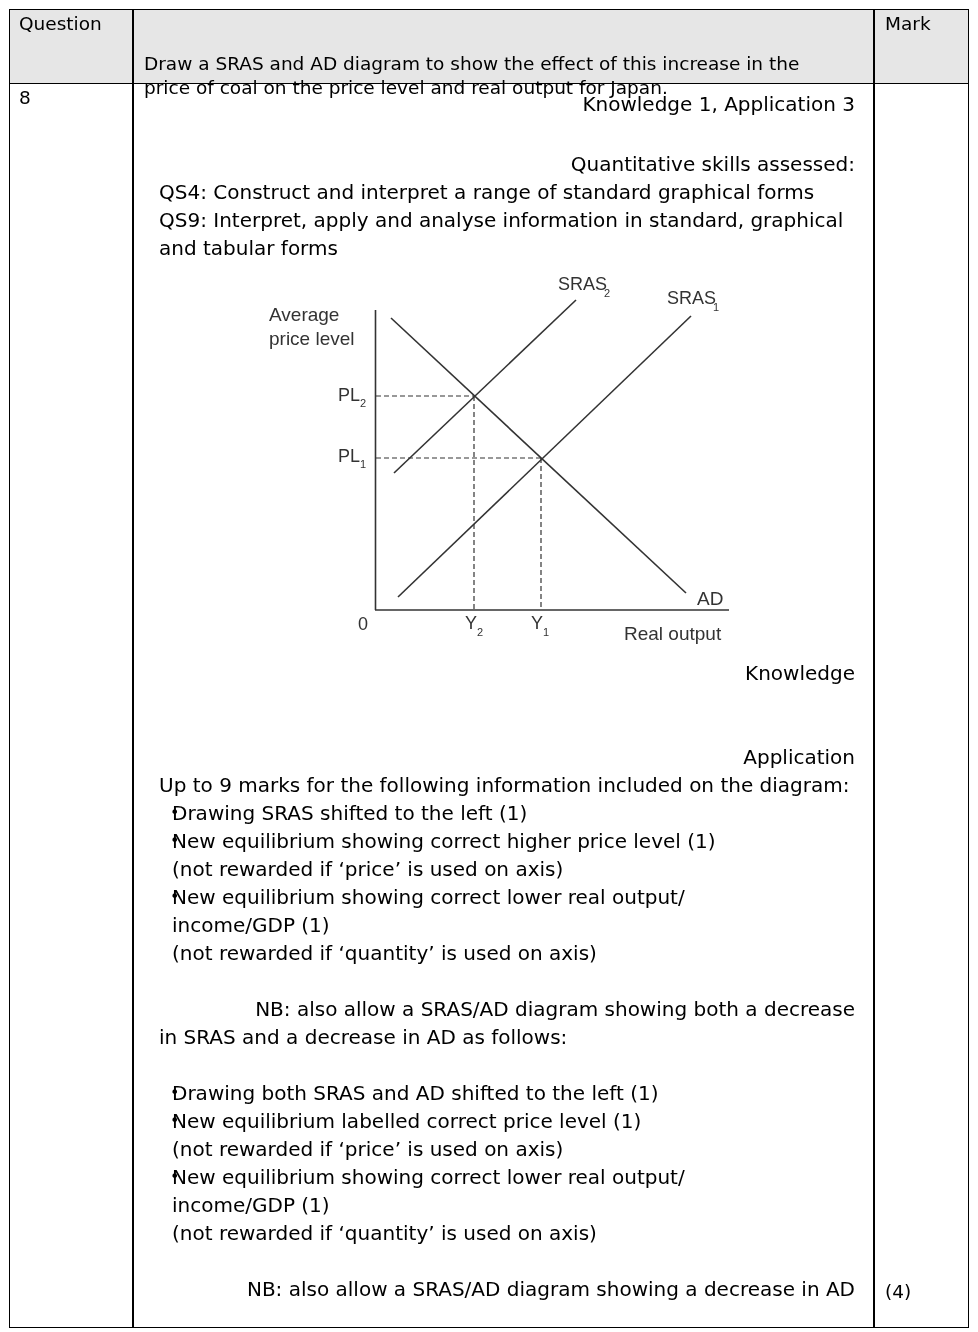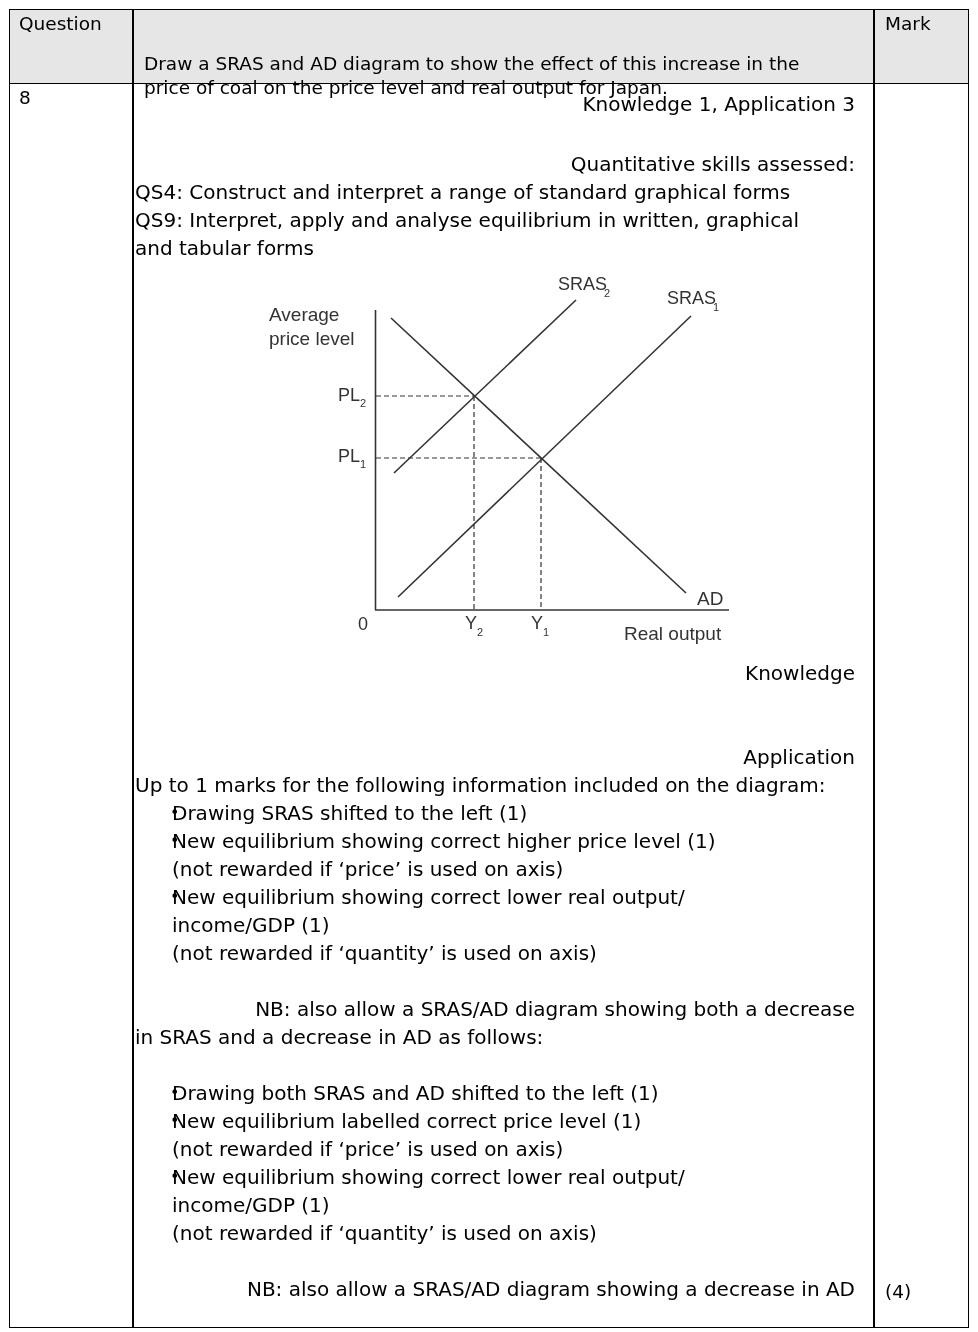--- a/index.html
+++ b/index.html
@@ -6,21 +6,21 @@
   body { width: 978px; height: 1332px; position: relative; overflow: hidden;
          font-family: "DejaVu Sans", "Liberation Sans", sans-serif; color: #000; }
   .table { position: absolute; left: 9px; top: 9px; width: 960px; height: 1319px;
            border: 1.5px solid #000; box-sizing: border-box; }
   .hdr { position: absolute; left: 0; top: 0; width: 100%; height: 74px; background: #e6e6e6;
          border-bottom: 1.5px solid #000; box-sizing: border-box; }
   .vline { position: absolute; top: 0; bottom: 0; width: 1.5px; background: #000; }
   .cell-text { position: absolute; font-size: 18.5px; line-height: 24px; }
   .bold { font-weight: normal; text-align: right; }
   .para { position: absolute; left: 135px; width: 720px; font-size: 20px; line-height: 28px; }
-  .para p { margin: 0; }
+  .para p { margin: 0; padding-left: 24px; }
   ul.bl { list-style: none; margin: 0; padding: 0; }
   ul.bl li { position: relative; padding-left: 37px; }
   ul.bl li::before { content: "•"; position: absolute; left: 35px; top: 0; font-size: 16px; }
   svg text { font-family: "Liberation Sans", "DejaVu Sans", sans-serif; fill: #333; }
 </style>
 </head>
 <body>
 
 <div class="table">
   <div class="hdr"></div>
@@ -36,21 +36,21 @@
 <div class="cell-text bold" style="left:885px; top:12px;">Mark</div>
 
 <div class="cell-text bold" style="left:19px; top:86px;">8</div>
 <div class="cell-text bold" style="left:885px; top:1280px;">(4)</div>
 
 <div class="para bold" style="top:90px;">Knowledge 1, Application 3</div>
 
 <div class="para" style="top:150px;">
   <p class="bold">Quantitative skills assessed:</p>
   <p><span class="bold">QS4:</span><span> Construct and interpret a range of standard graphical forms</span></p>
-  <p><span class="bold">QS9:</span><span> Interpret, apply and analyse equilibrium in written, graphical</span></p>
+  <p><span class="bold">QS9:</span><span> Interpret, apply and analyse information in standard, graphical</span></p>
   <p>and tabular forms</p>
 </div>
 
 <svg style="position:absolute; left:0; top:0;" width="978" height="1332">
 
   <line x1="375.5" y1="310" x2="375.5" y2="610" stroke="#333" stroke-width="1.6"></line>
   <line x1="375" y1="610" x2="729" y2="610" stroke="#333" stroke-width="1.6"></line>
 
   <g stroke="#333" stroke-width="1.2" stroke-dasharray="5,3" fill="none">
     <line x1="376" y1="396" x2="474" y2="396"></line>
@@ -85,21 +85,21 @@
 
   <text x="697" y="605" font-size="19">AD</text>
 </svg>
 
 <div class="para" style="top:659px;">
   <p class="bold">Knowledge</p>
 </div>
 
 <div class="para" style="top:743px;">
   <p class="bold">Application</p>
-  <p>Up to 1 marks for the following information included on the diagram:</p>
+  <p>Up to 9 marks for the following information included on the diagram:</p>
   <ul class="bl">
     <li><span>Drawing SRAS shifted to the left </span><span class="bold">(1)</span></li>
     <li><span>New equilibrium showing correct higher price level </span><span class="bold">(1)</span><br><span>(not rewarded if ‘price’ is used on axis)</span></li>
     <li><span>New equilibrium showing correct lower real output/</span><br><span>income/GDP </span><span class="bold">(1)</span><br><span>(not rewarded if ‘quantity’ is used on axis)</span></li>
   </ul>
 </div>
 
 <div class="para" style="top:995px;">
   <p class="bold">NB: also allow a SRAS/AD diagram showing both a decrease</p>
   <p><span class="bold">in SRAS and a decrease in AD</span><span> as follows:</span></p>

